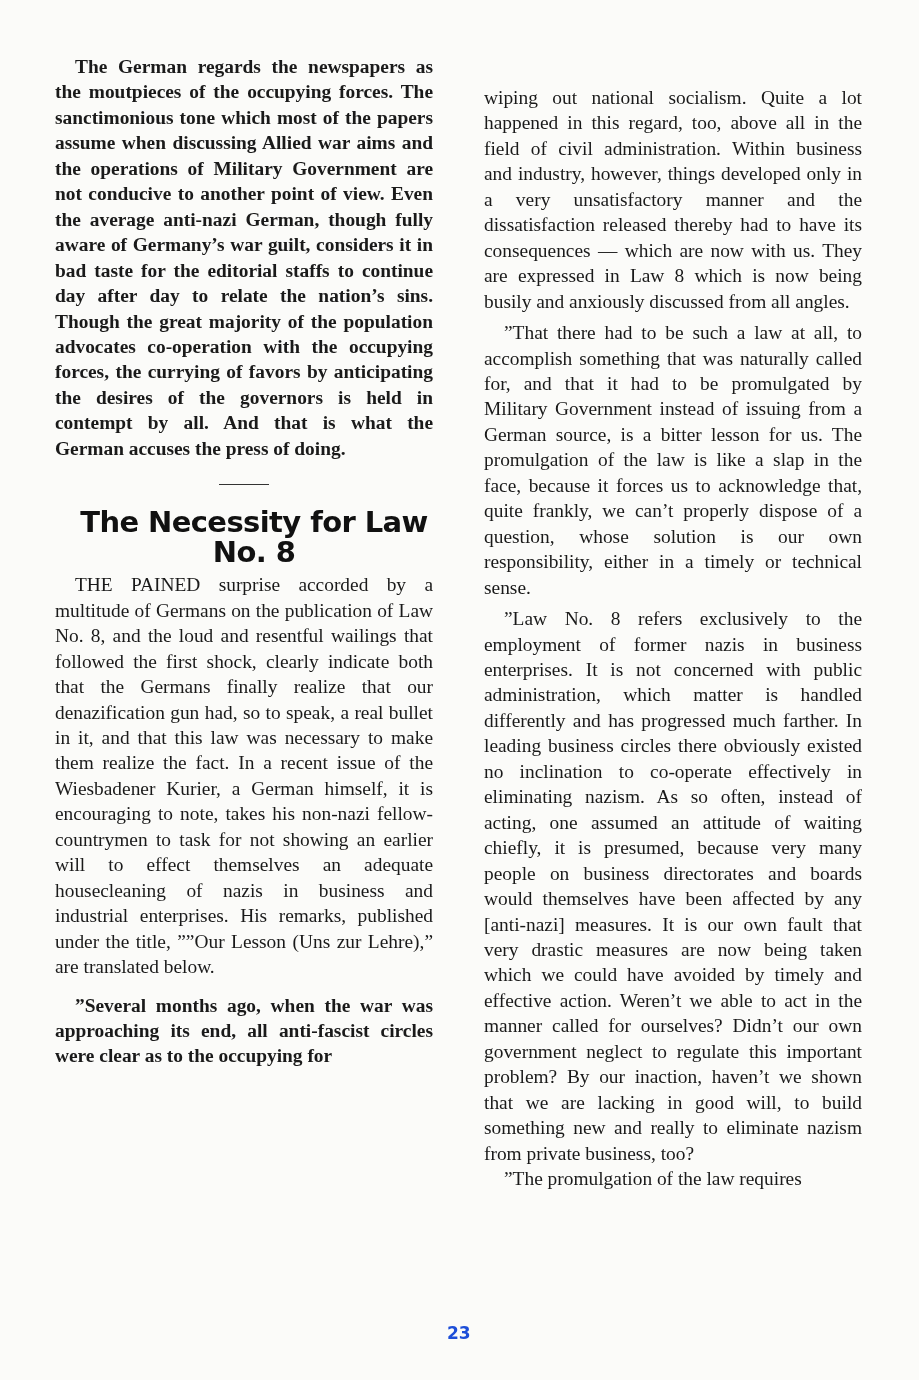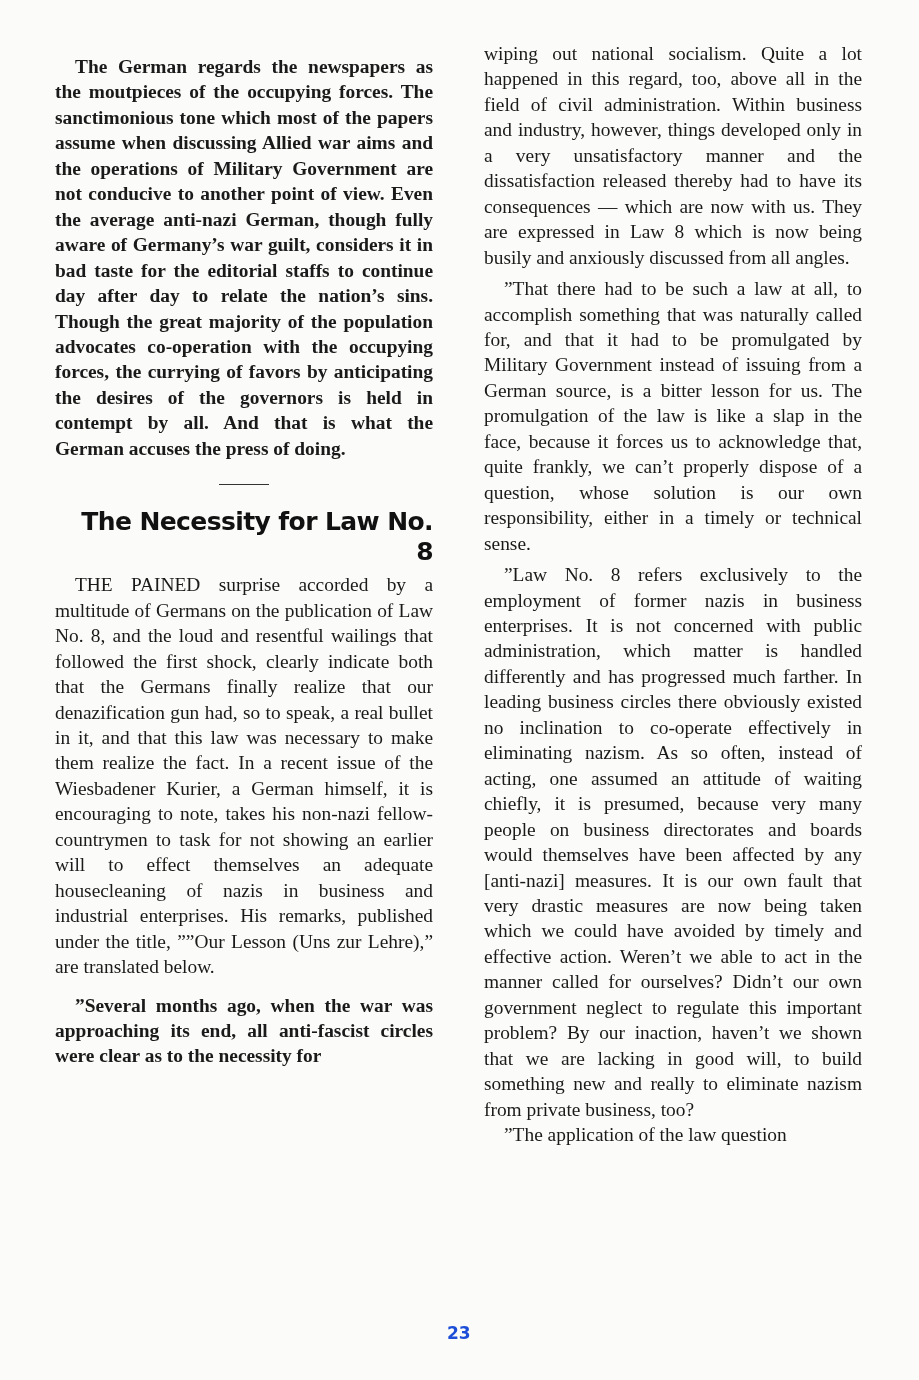--- a/index.html
+++ b/index.html
@@ -8,52 +8,52 @@
     position: relative;
     font-family: "Liberation Serif", "DejaVu Serif", serif;
     color: #1a1a1a;
   }
   .col {
     position: absolute; top: 41px; width: 378px;
     font-size: 19.4px; line-height: 25.45px;
     text-align: justify; hyphens: manual;
   }
   .col.left { left: 55px; }
-  .col.right { left: 484px; }
+  .col.right { left: 484px; margin-top: 44px; }
   .para { margin: 0; text-indent: 0; }
   .para.indent { text-indent: 20px; }
   .gap { margin-top: 13px; font-weight: bold; }
   .gap-sm { margin-top: 6px; }
   .divider {
     width: 50px; height: 0; border-top: 1.5px solid #333;
     margin: 23px auto 0 auto;
   }
   .heading {
     font-family: "DejaVu Sans", "Liberation Sans", sans-serif;
-    font-weight: bold; font-size: 25px; line-height: 30px;
+    font-weight: bold; font-size: 29px; line-height: 30px;
     letter-spacing: -0.6px; color: #111;
-    margin: 22px 0 5px 20px; text-align: right;
+    margin: 22px 0 5px 20px; text-align: center;
   }
   .page-number {
     position: absolute; left: 447px; top: 1323px;
     font-family: "DejaVu Sans", "Liberation Sans", sans-serif;
     font-weight: bold; font-size: 17px; color: #1d4ed8;
   }
 </style>
 </head>
 <body>
 
 <div class="col left">
   <p class="para indent gap">The German regards the newspapers as the moutpieces of the occupying forces. The sanctimonious tone which most of the papers assume when dis­cussing Allied war aims and the opera­tions of Military Government are not conducive to another point of view. Even the average anti-nazi German, though fully aware of Germany’s war guilt, considers it in bad taste for the editorial staffs to continue day after day to relate the nation’s sins. Though the great majority of the population advocates co-operation with the occu­pying forces, the currying of favors by anticipating the desires of the governors is held in contempt by all. And that is what the German accuses the press of doing.</p>
   <div class="divider"></div>
   <h2 class="heading">The Necessity for Law No. 8</h2>
   <p class="para indent">THE PAINED surprise accorded by a multitude of Germans on the publica­tion of Law No. 8, and the loud and resentful wailings that followed the first shock, clearly indicate both that the Germans finally realize that our denazification gun had, so to speak, a real bullet in it, and that this law was necessary to make them realize the fact. In a recent issue of the Wies­badener Kurier, a German himself, it is encouraging to note, takes his non-nazi fellow-countrymen to task for not showing an earlier will to effect them­selves an adequate housecleaning of nazis in business and industrial enter­prises. His remarks, published under the title, ””Our Lesson (Uns zur Lehre),” are translated below.</p>
-  <p class="para indent gap">”Several months ago, when the war was approaching its end, all anti-fascist circles were clear as to the necessity for</p>
+  <p class="para indent gap">”Several months ago, when the war was approaching its end, all anti-fascist circles were clear as to the occupying for</p>
 </div>
 
 <div class="col right">
   <p class="para">wiping out national socialism. Quite a lot happened in this regard, too, above all in the field of civil administration. Within business and industry, however, things developed only in a very unsatis­factory manner and the dissatisfaction released thereby had to have its con­sequences — which are now with us. They are expressed in Law 8 which is now being busily and anxiously dis­cussed from all angles.</p>
   <p class="para indent gap-sm">”That there had to be such a law at all, to accomplish something that was naturally called for, and that it had to be promulgated by Military Govern­ment instead of issuing from a German source, is a bitter lesson for us. The promulgation of the law is like a slap in the face, because it forces us to acknowledge that, quite frankly, we can’t properly dispose of a question, whose solution is our own responsibili­ty, either in a timely or technical sense.</p>
   <p class="para indent gap-sm">”Law No. 8 refers exclusively to the employment of former nazis in business enterprises. It is not concerned with public administration, which matter is handled differently and has progressed much farther. In leading business circles there obviously existed no in­clination to co-operate effectively in eliminating nazism. As so often, instead of acting, one assumed an attitude of waiting chiefly, it is presumed, because very many people on business direc­torates and boards would themselves have been affected by any [anti-nazi] measures. It is our own fault that very drastic measures are now being taken which we could have avoided by timely and effective action. Weren’t we able to act in the manner called for ourselves? Didn’t our own government neglect to regulate this important problem? By our inaction, haven’t we shown that we are lacking in good will, to build something new and really to eliminate nazism from private business, too?</p>
-  <p class="para indent">”The application of the law question</p>
+  <p class="para indent">”The promulgation of the law requires</p>
 </div>
 
 <div class="page-number">23</div>
 
 </body></html>

